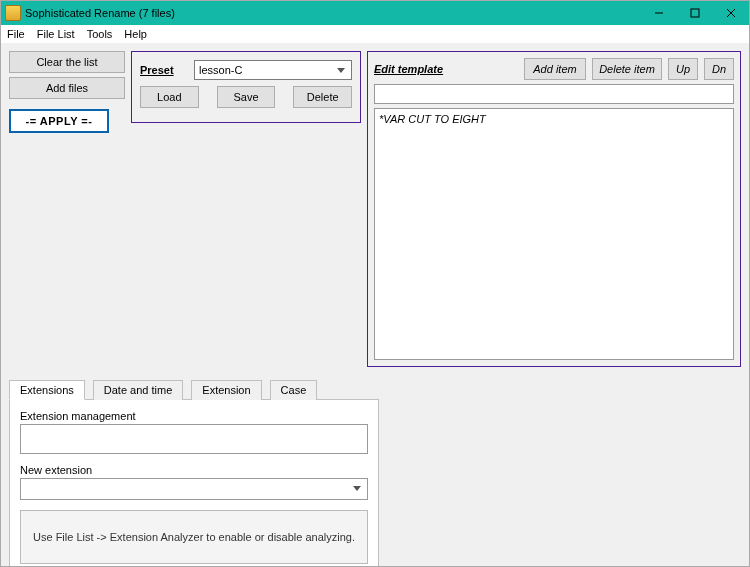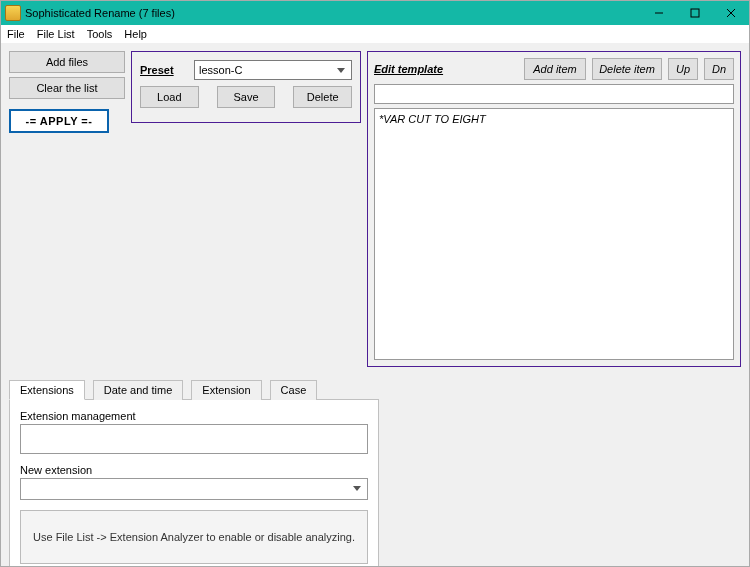--- a/index.html
+++ b/index.html
@@ -69,22 +69,22 @@
   <span>File List</span>
   <span>Tools</span>
   <span>Help</span>
 </div>
 
 <div class="content">
 
   <div class="top">
     <div>
       <div class="leftcol">
+        <div class="btn">Clear the list</div>
         <div class="btn">Add files</div>
-        <div class="btn">Clear the list</div>
       </div>
       <div class="applybtn">-= APPLY =-</div>
     </div>
 
     <div class="groupbox presetbox" style="width:230px; height:72px;">
       <div class="presetrow">
         <span class="presetlabel">Preset</span>
         <div class="select" style="flex:1;">
           <span>lesson-C</span>
         </div>

